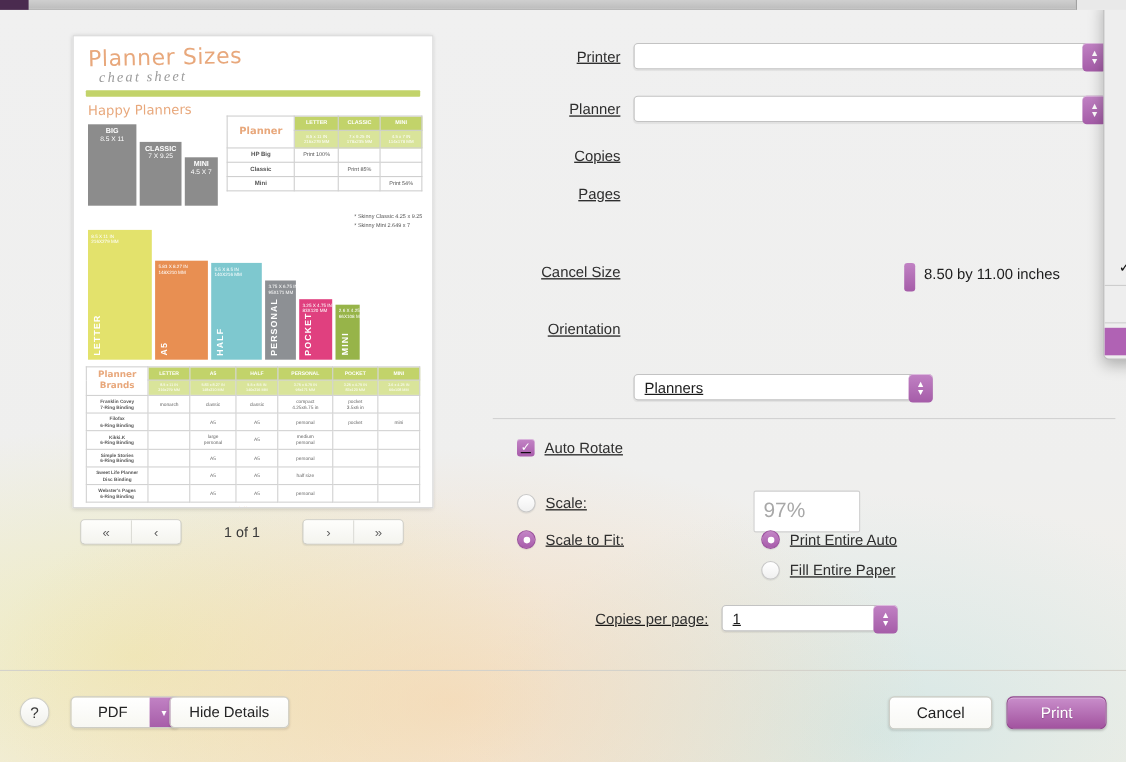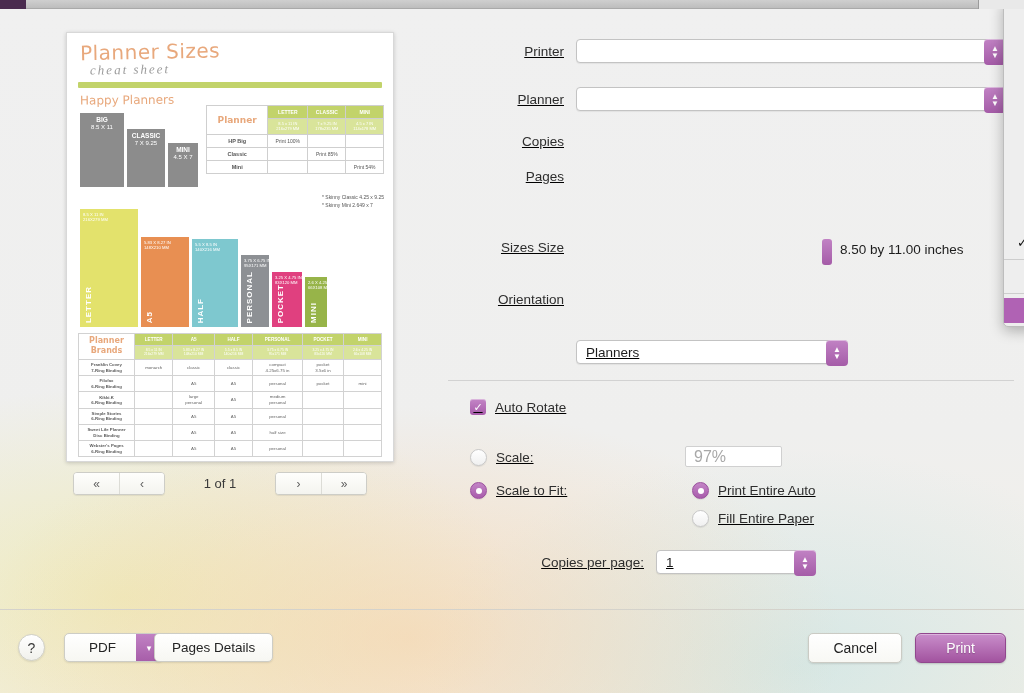--- a/index.html
+++ b/index.html
@@ -184,23 +184,23 @@
   }
   .radio.on {
     background:linear-gradient(#c385c6,#a85cab); border-color:#9a4f9d;
   }
   .radio.on::after {
     content:""; width:6px; height:6px; border-radius:50%; background:#fff;
   }
   .ftxt { font-size:13.5px; color:#2e2e2e; }
 
   .scalefield {
-    width:97px; height:21px; background:#fff; border:1px solid #d0d0d0;
+    width:97px; height:38px; background:#fff; border:1px solid #d0d0d0;
     border-radius:2px; display:flex; align-items:center; padding-left:8px;
-    font-size:16px; color:#a8a8a8;
+    font-size:19px; color:#a8a8a8;
   }
 
   
   .menu {
     position:absolute; left:563px; top:-9px; width:257px;
     background:#eeeeee; border:1px solid #bdbdbd; border-radius:5px;
     box-shadow: 0 4px 14px rgba(0,0,0,.28);
     padding:4px 0 3px 0; overflow:hidden; z-index:40;
   }
   .mi {
@@ -491,21 +491,21 @@
 
       <div class="row" style="left:0; top:125px;align-items:flex-end;">
         <div class="lbl">Copies</div>
       </div>
 
       <div class="row" style="left:0; top:160px;">
         <div class="lbl">Pages</div>
       </div>
 
       <div class="row" style="left:0; top:231px;">
-        <div class="lbl">Sizes Size</div>
+        <div class="lbl">Cancel Size</div>
       </div>
       <div style="position:absolute; left:382px; top:230px; width:10px; height:26px;
                   border-radius:3px; background:linear-gradient(#c182c4,#a55ca8);"></div>
       <div style="position:absolute; left:400px; top:233px; font-size:13.5px; color:#1d1d1d;">8.50 by 11.00 inches</div>
 
       <div class="row" style="left:0; top:283px;">
         <div class="lbl">Orientation</div>
       </div>
 
       <div class="row" style="left:136px; top:331px;">
@@ -577,19 +577,19 @@
           <div class="mi sel"></div>
         </div>
     </div>
 
     <div class="btmbar">
       <div class="helpbtn">?</div>
       <div class="pdfbtn">
         <span class="t">PDF</span>
         <span class="d">▾</span>
       </div>
-      <div class="detbtn">Pages Details</div>
+      <div class="detbtn">Hide Details</div>
       <div class="cancelbtn">Cancel</div>
       <div class="printbtn">Print</div>
     </div>
 
   </div>
 </div>
 
 </body></html>

